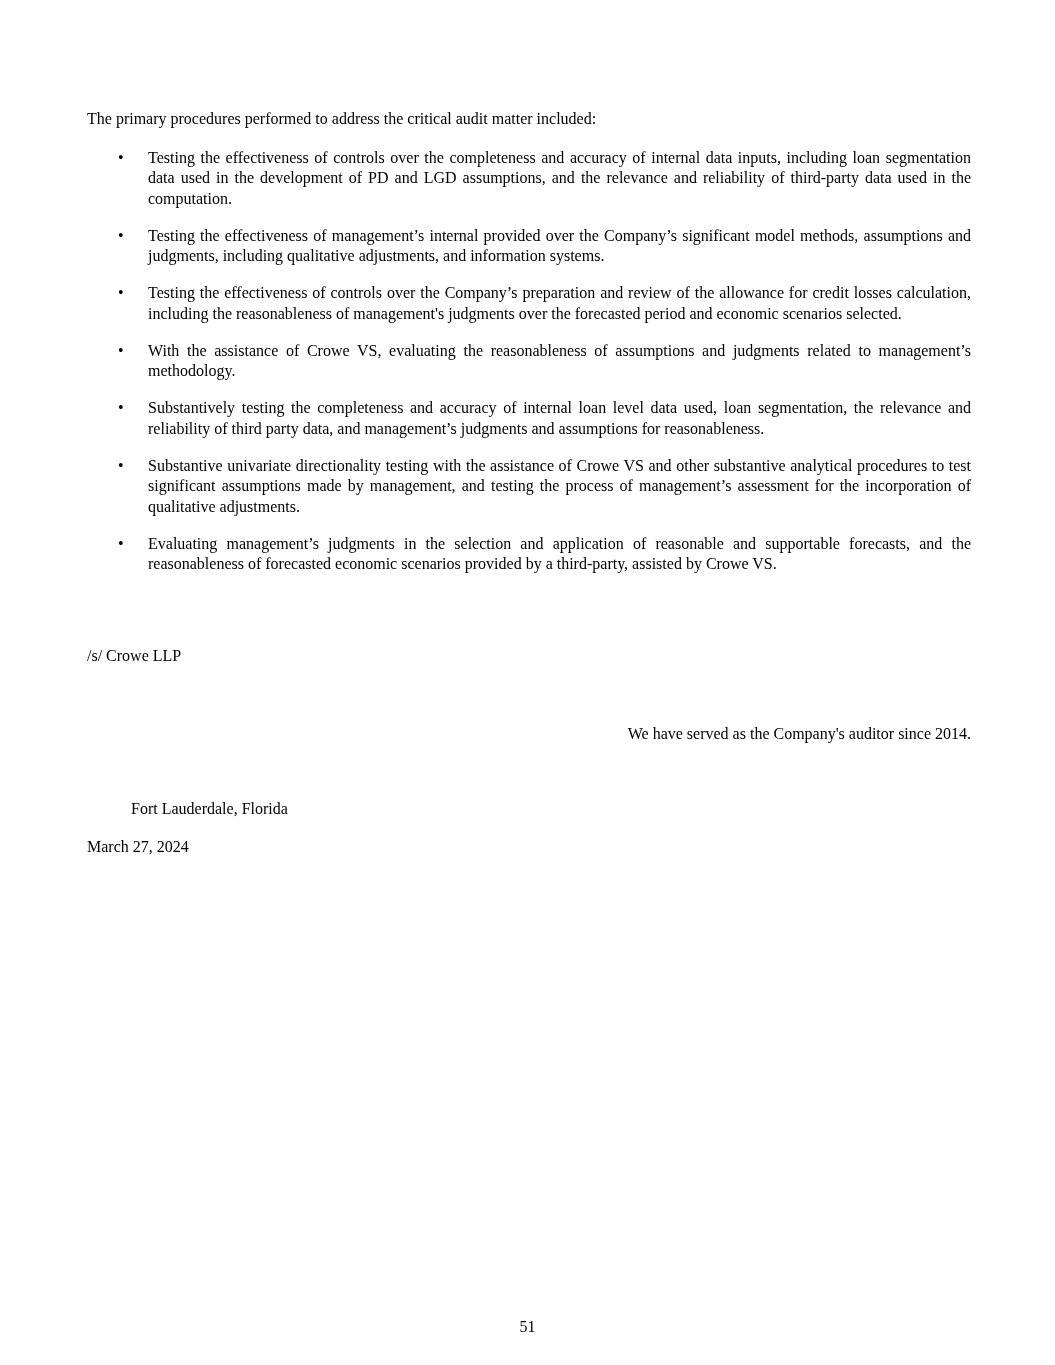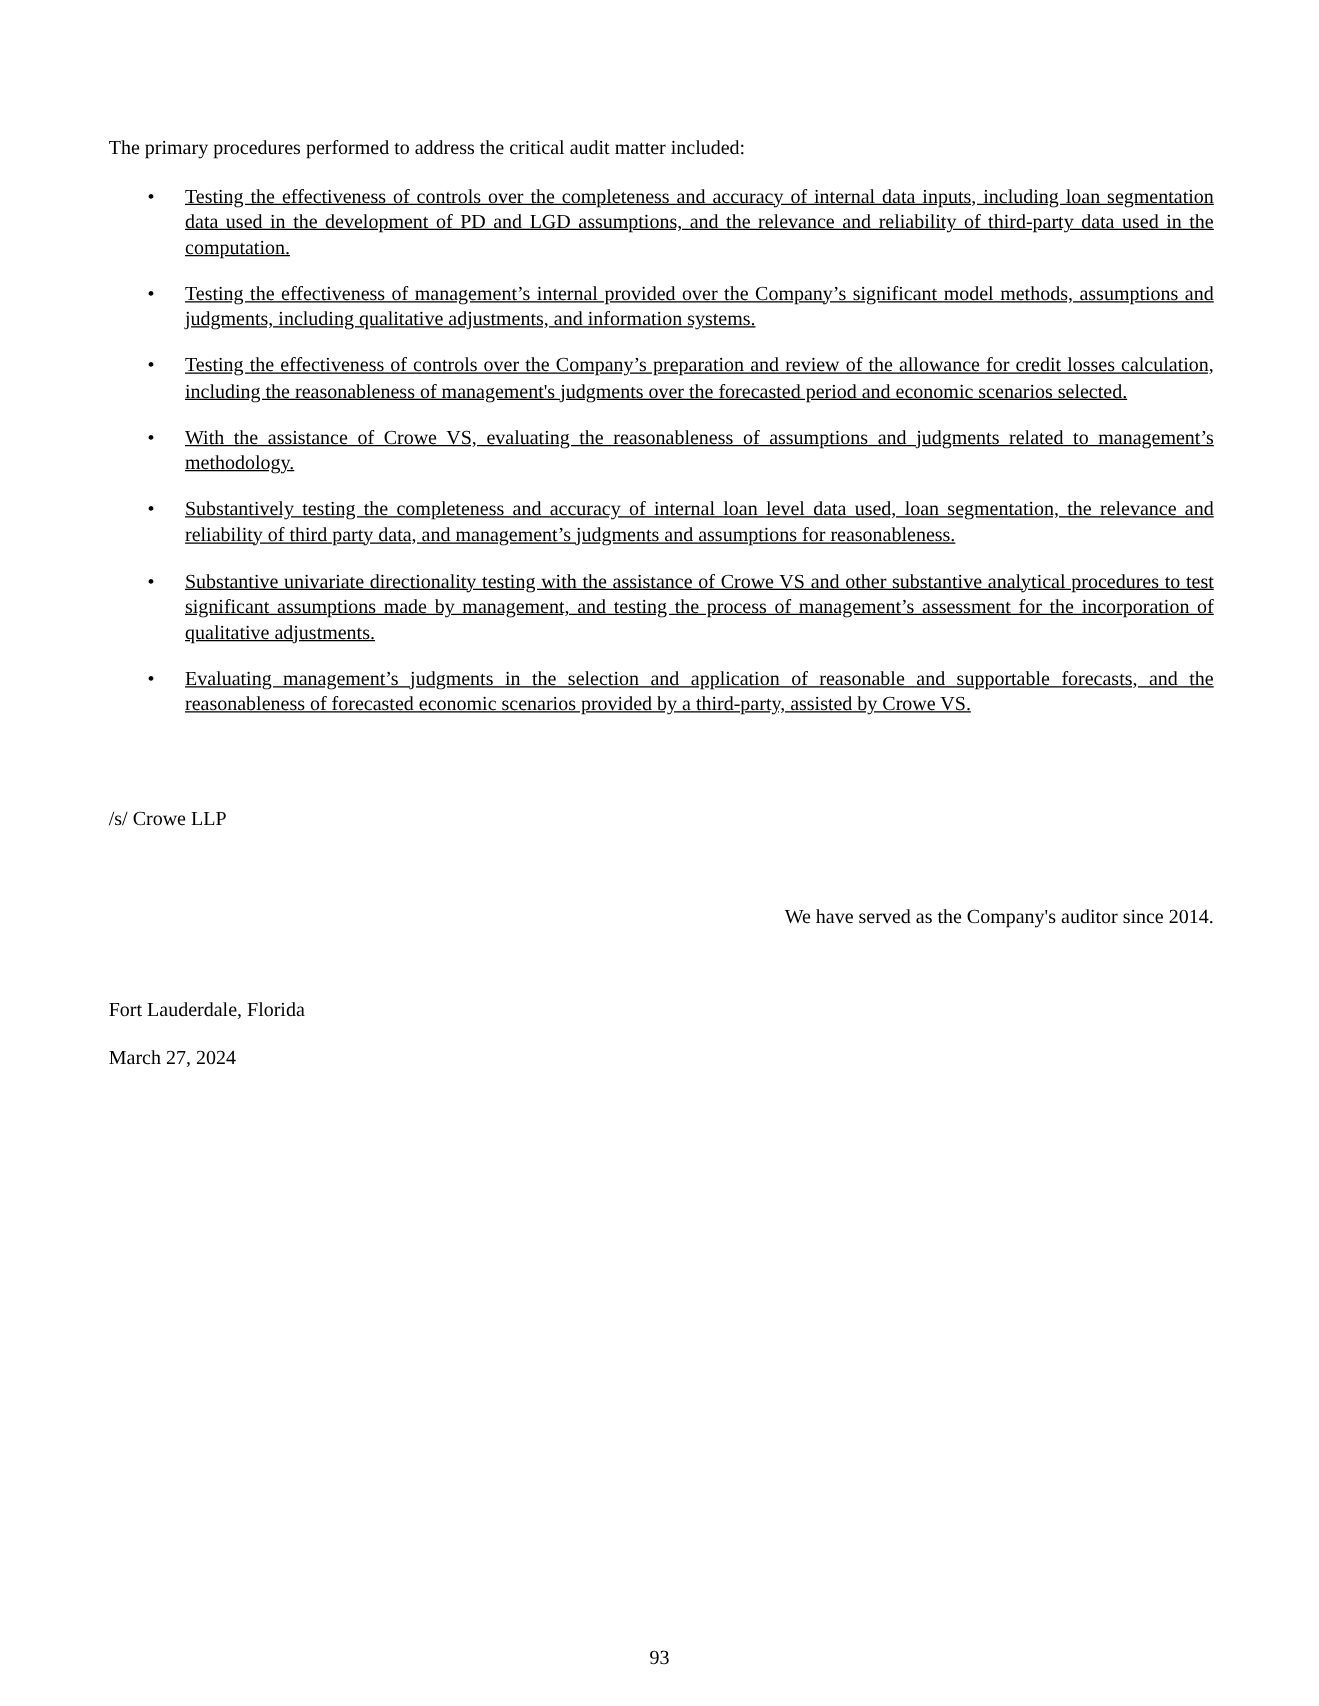--- a/index.html
+++ b/index.html
@@ -39,26 +39,25 @@
     line-height: 20.5px;
   }
   .bullet-marker {
     width: 61px;
     flex: 0 0 61px;
     padding-left: 31px;
   }
   .bullet-text {
     flex: 1 1 auto;
     text-align: justify;
-    text-decoration: underline;
   }
   .sig-block { font-size: 16px; line-height: 20.5px; }
   .signature      { margin-top: 71px; }
   .auditor-tenure { margin-top: 58px; text-align: right; }
-  .location       { margin-top: 54px; }
+  .location       { margin-top: 54px; margin-left: 44px; }
   .report-date    { margin-top: 18px; }
   .page-number {
     position: absolute;
     left: 0;
     top: 1317px;
     width: 1055px;
     text-align: center;
     font-size: 16px;
     line-height: 20.5px;
   }
@@ -104,14 +103,14 @@
 
     <div class="sig-block">
       <p class="signature">/s/ Crowe LLP</p>
       <p class="auditor-tenure">We have served as the Company's auditor since 2014.</p>
       <p class="location">Fort Lauderdale, Florida</p>
       <p class="report-date">March 27, 2024</p>
     </div>
 
   </div>
 
-  <div class="page-number">93</div>
+  <div class="page-number">51</div>
 </div>
 
 </body></html>

